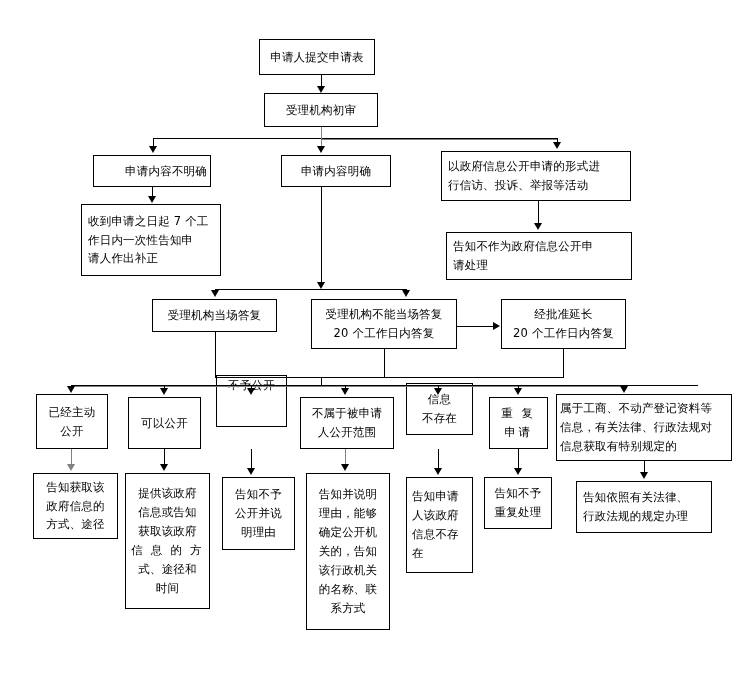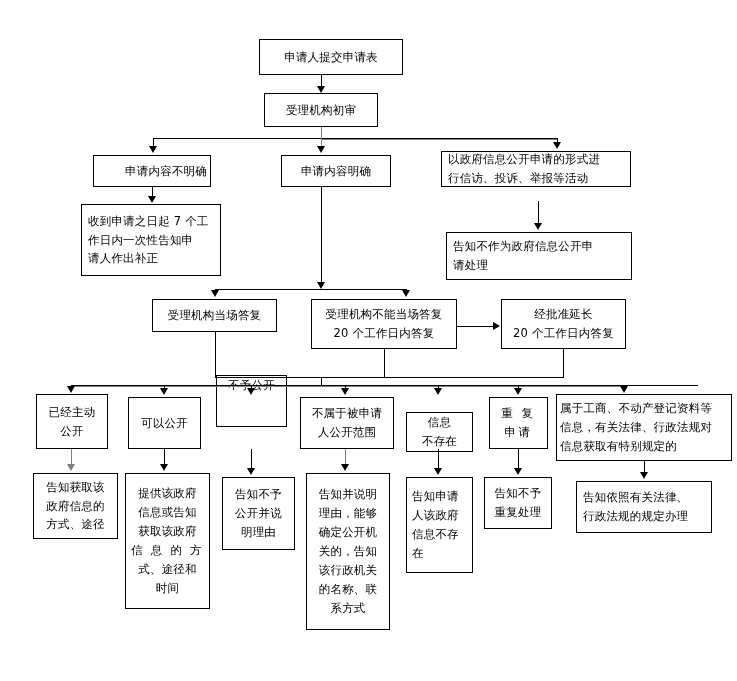--- a/index.html
+++ b/index.html
@@ -37,37 +37,37 @@
     border-top:7px solid #000;}
   .arrow.right{border-left:7px solid #000;border-top:4px solid transparent;
     border-bottom:4px solid transparent;border-right:0;}
   .arrow.gray{border-top-color:#808080;}
 </style>
 </head>
 <body>
 
 <div id="canvas">
 
-  <div class="node" style="left:259px;top:39px;width:144px;height:36px;">
+  <div class="node" style="left:259px;top:39px;width:116px;height:36px;">
     <span class="ln">申请人提交申请表</span>
   </div>
 
   <div class="node" style="left:264px;top:93px;width:114px;height:34px;">
     <span class="ln">受理机构初审</span>
   </div>
 
   <div class="node" style="left:93px;top:155px;width:118px;height:32px;align-items:flex-end;">
     <span class="ln">申请内容不明确</span>
   </div>
 
   <div class="node" style="left:281px;top:155px;width:110px;height:32px;">
     <span class="ln">申请内容明确</span>
   </div>
 
-  <div class="node" style="left:441px;top:151px;width:190px;height:36px;align-items:flex-start;padding-left:6px;">
+  <div class="node" style="left:441px;top:151px;width:190px;height:50px;align-items:flex-start;padding-left:6px;">
     <span class="ln">以政府信息公开申请的形式进</span>
     <span class="ln">行信访、投诉、举报等活动</span>
   </div>
 
   <div class="node" style="left:81px;top:204px;width:140px;height:72px;align-items:flex-start;padding-left:6px;">
     <span class="ln">收到申请之日起 7 个工</span>
     <span class="ln">作日内一次性告知申</span>
     <span class="ln">请人作出补正</span>
   </div>
 
@@ -102,21 +102,21 @@
 
   <div class="node" style="left:216px;top:375px;width:71px;height:52px;justify-content:flex-start;padding-top:0;">
     <span class="ln">不予公开</span>
   </div>
 
   <div class="node" style="left:300px;top:397px;width:94px;height:52px;">
     <span class="ln">不属于被申请</span>
     <span class="ln">人公开范围</span>
   </div>
 
-  <div class="node" style="left:406px;top:412px;width:67px;height:40px;">
+  <div class="node" style="left:406px;top:383px;width:67px;height:52px;">
     <span class="ln">信息</span>
     <span class="ln">不存在</span>
   </div>
 
   <div class="node just" style="left:489px;top:397px;width:59px;height:52px;">
     <span class="ln">重 复</span>
     <span class="ln">申请</span>
   </div>
 
   <div class="node" style="left:556px;top:394px;width:176px;height:67px;align-items:flex-start;">

